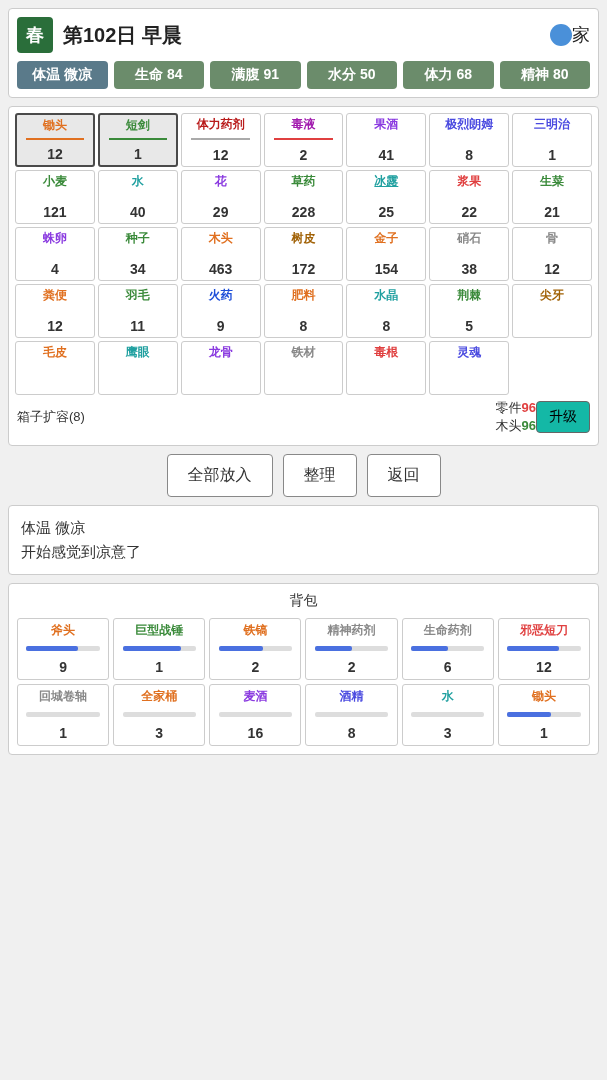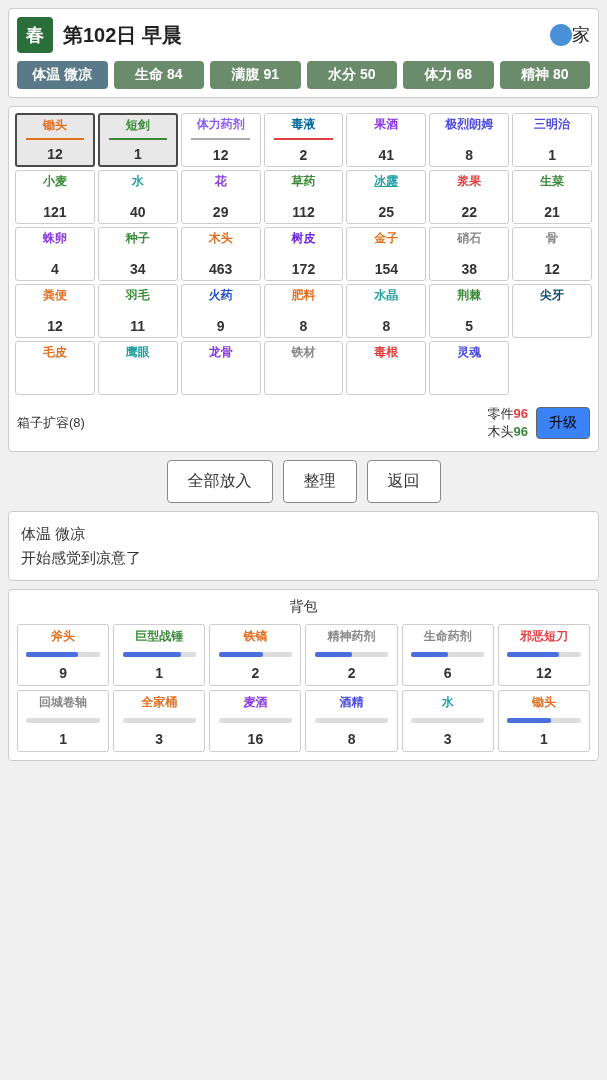--- a/index.html
+++ b/index.html
@@ -120,23 +120,22 @@
     .inv-cell .underline {
       width: 80%;
       height: 2px;
       margin: 1px auto;
     }
 
     
     .inv-bottom {
       display: flex;
       align-items: center;
-      margin-top: 6px;
       padding: 4px 2px;
-      gap: 8px;
+      gap: 0;
     }
     .inv-bottom-left {
       font-size: 13px;
       color: #333;
       flex: 1;
     }
     .inv-bottom-mid {
       font-size: 13px;
       color: #333;
       text-align: center;
@@ -146,21 +145,21 @@
     .inv-bottom-right {
       font-size: 13px;
       color: #333;
       flex: 1;
       text-align: center;
     }
     .upgrade-btn {
       border: 1px solid #666;
       border-radius: 4px;
       padding: 6px 12px;
-      background: #3b82f6;
+      background: #14b8a6;
       font-size: 14px;
       cursor: pointer;
     }
 
     
     .action-row {
       display: flex;
       gap: 10px;
       justify-content: center;
       margin-bottom: 8px;
@@ -269,26 +268,26 @@
           <div class="item-name" style="color: rgb(224, 112, 32);">锄头</div>
           <div class="underline" style="background: rgb(224, 112, 32);"></div>
           <div class="item-count">12</div>
         </div>
         <div class="inv-cell selected">
           <div class="item-name" style="color: rgb(58, 138, 58);">短剑</div>
           <div class="underline" style="background: rgb(58, 138, 58);"></div>
           <div class="item-count">1</div>
         </div>
         <div class="inv-cell">
-          <div class="item-name" style="color: #8b5cf6;">体力药剂</div>
+          <div class="item-name" style="color: #b91c1c;">体力药剂</div>
           <div class="underline" style="background: rgb(170, 170, 170);"></div>
           <div class="item-count">12</div>
         </div>
         <div class="inv-cell">
-          <div class="item-name" style="color: #0369a1;">毒液</div>
+          <div class="item-name" style="color: #a21caf;">毒液</div>
           <div class="underline" style="background: rgb(224, 64, 64);"></div>
           <div class="item-count">2</div>
         </div>
         <div class="inv-cell">
           <div class="item-name" style="color: rgb(138, 58, 224);">果酒</div>
           <div class="underline"></div>
           <div class="item-count">41</div>
         </div>
         <div class="inv-cell">
           <div class="item-name" style="color: rgb(74, 74, 224);">极烈朗姆</div>
@@ -311,21 +310,21 @@
           <div class="item-count">40</div>
         </div>
         <div class="inv-cell">
           <div class="item-name" style="color: rgb(138, 58, 224);">花</div>
           <div class="underline"></div>
           <div class="item-count">29</div>
         </div>
         <div class="inv-cell">
           <div class="item-name" style="color: rgb(58, 138, 58);">草药</div>
           <div class="underline"></div>
-          <div class="item-count">112</div>
+          <div class="item-count">228</div>
         </div>
         <div class="inv-cell">
           <div class="item-name" style="color: rgb(32, 160, 160); text-decoration: underline;">冰露</div>
           <div class="underline"></div>
           <div class="item-count">25</div>
         </div>
         <div class="inv-cell">
           <div class="item-name" style="color: rgb(224, 64, 64);">浆果</div>
           <div class="underline"></div>
           <div class="item-count">22</div>
@@ -344,21 +343,21 @@
           <div class="item-name" style="color: rgb(58, 138, 58);">种子</div>
           <div class="underline"></div>
           <div class="item-count">34</div>
         </div>
         <div class="inv-cell">
           <div class="item-name" style="color: rgb(224, 112, 32);">木头</div>
           <div class="underline"></div>
           <div class="item-count">463</div>
         </div>
         <div class="inv-cell">
-          <div class="item-name" style="color: #6d28d9;">树皮</div>
+          <div class="item-name" style="color: #a16207;">树皮</div>
           <div class="underline"></div>
           <div class="item-count">172</div>
         </div>
         <div class="inv-cell">
           <div class="item-name" style="color: rgb(224, 112, 32);">金子</div>
           <div class="underline"></div>
           <div class="item-count">154</div>
         </div>
         <div class="inv-cell">
           <div class="item-name" style="color: rgb(136, 136, 136);">硝石</div>
@@ -394,21 +393,21 @@
           <div class="item-name" style="color: rgb(32, 160, 160);">水晶</div>
           <div class="underline"></div>
           <div class="item-count">8</div>
         </div>
         <div class="inv-cell">
           <div class="item-name" style="color: rgb(58, 138, 58);">荆棘</div>
           <div class="underline"></div>
           <div class="item-count">5</div>
         </div>
         <div class="inv-cell">
-          <div class="item-name" style="color: #0c4a6e;">尖牙</div>
+          <div class="item-name" style="color: #a16207;">尖牙</div>
           <div class="underline"></div>
           <div class="item-count"></div>
         </div>
         <div class="inv-cell">
           <div class="item-name" style="color: rgb(224, 112, 32);">毛皮</div>
           <div class="underline"></div>
           <div class="item-count"></div>
         </div>
         <div class="inv-cell">
           <div class="item-name" style="color: rgb(32, 160, 160);">鹰眼</div>

